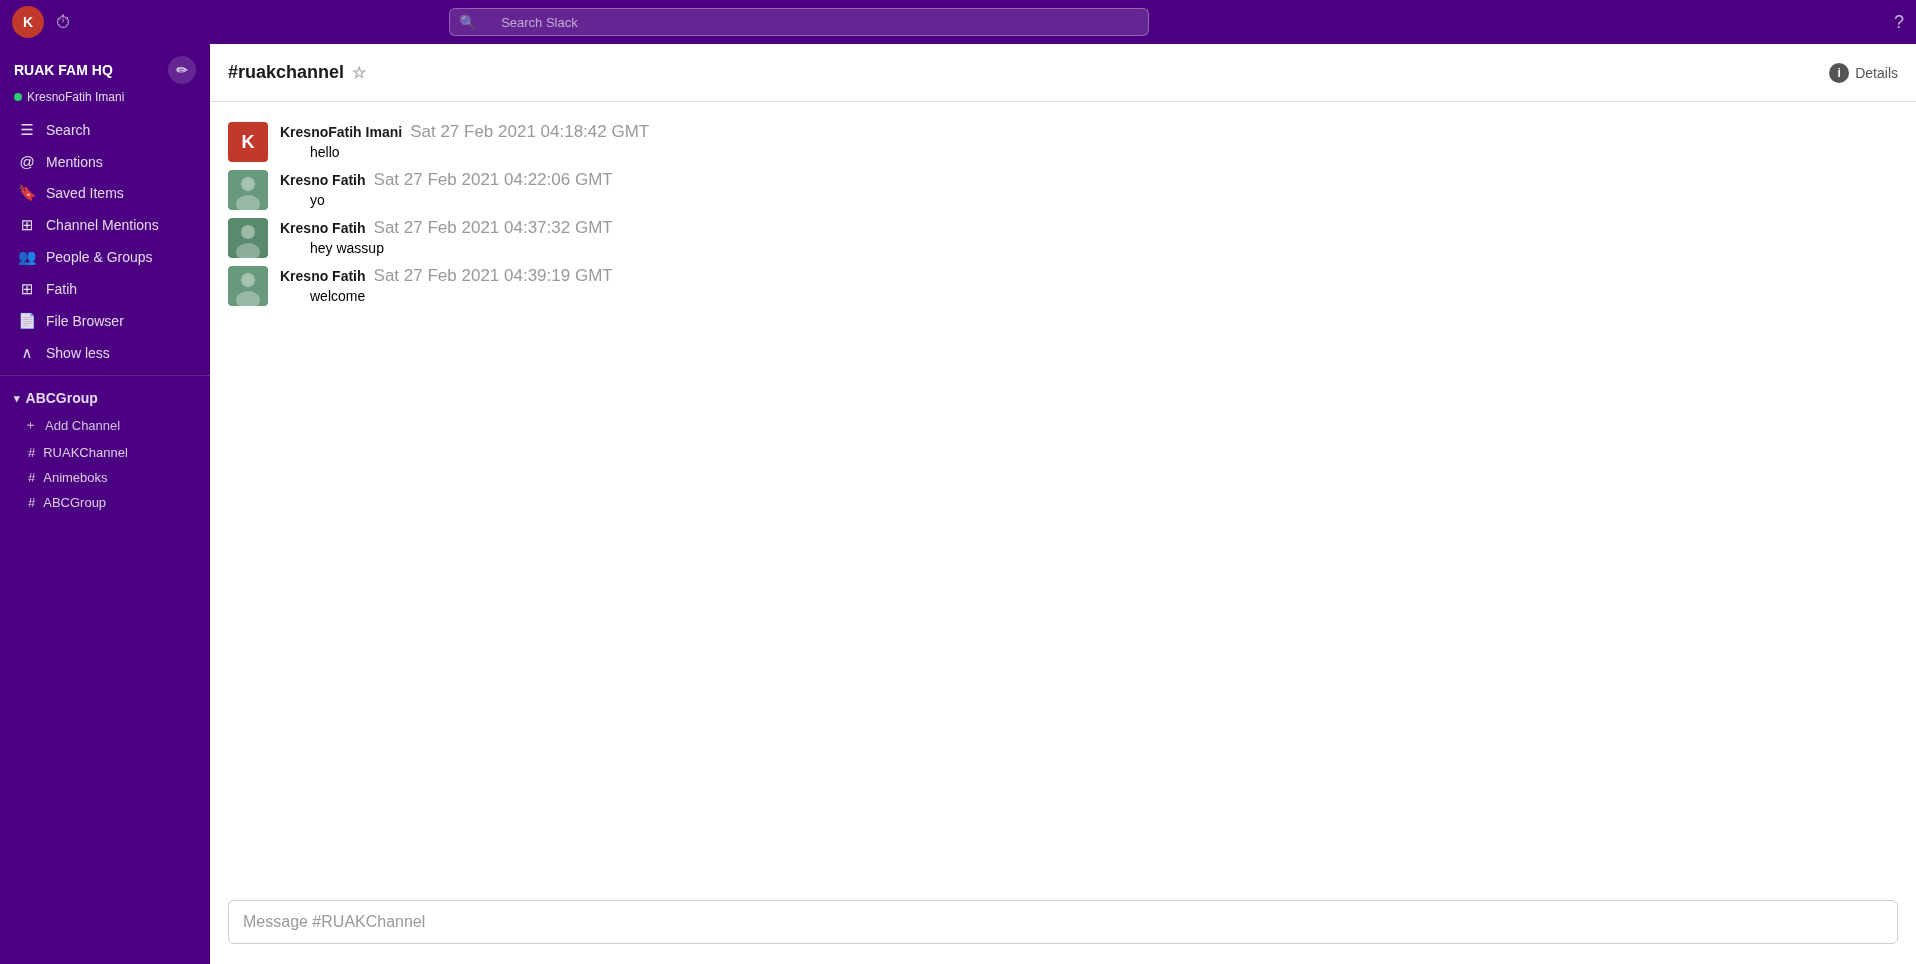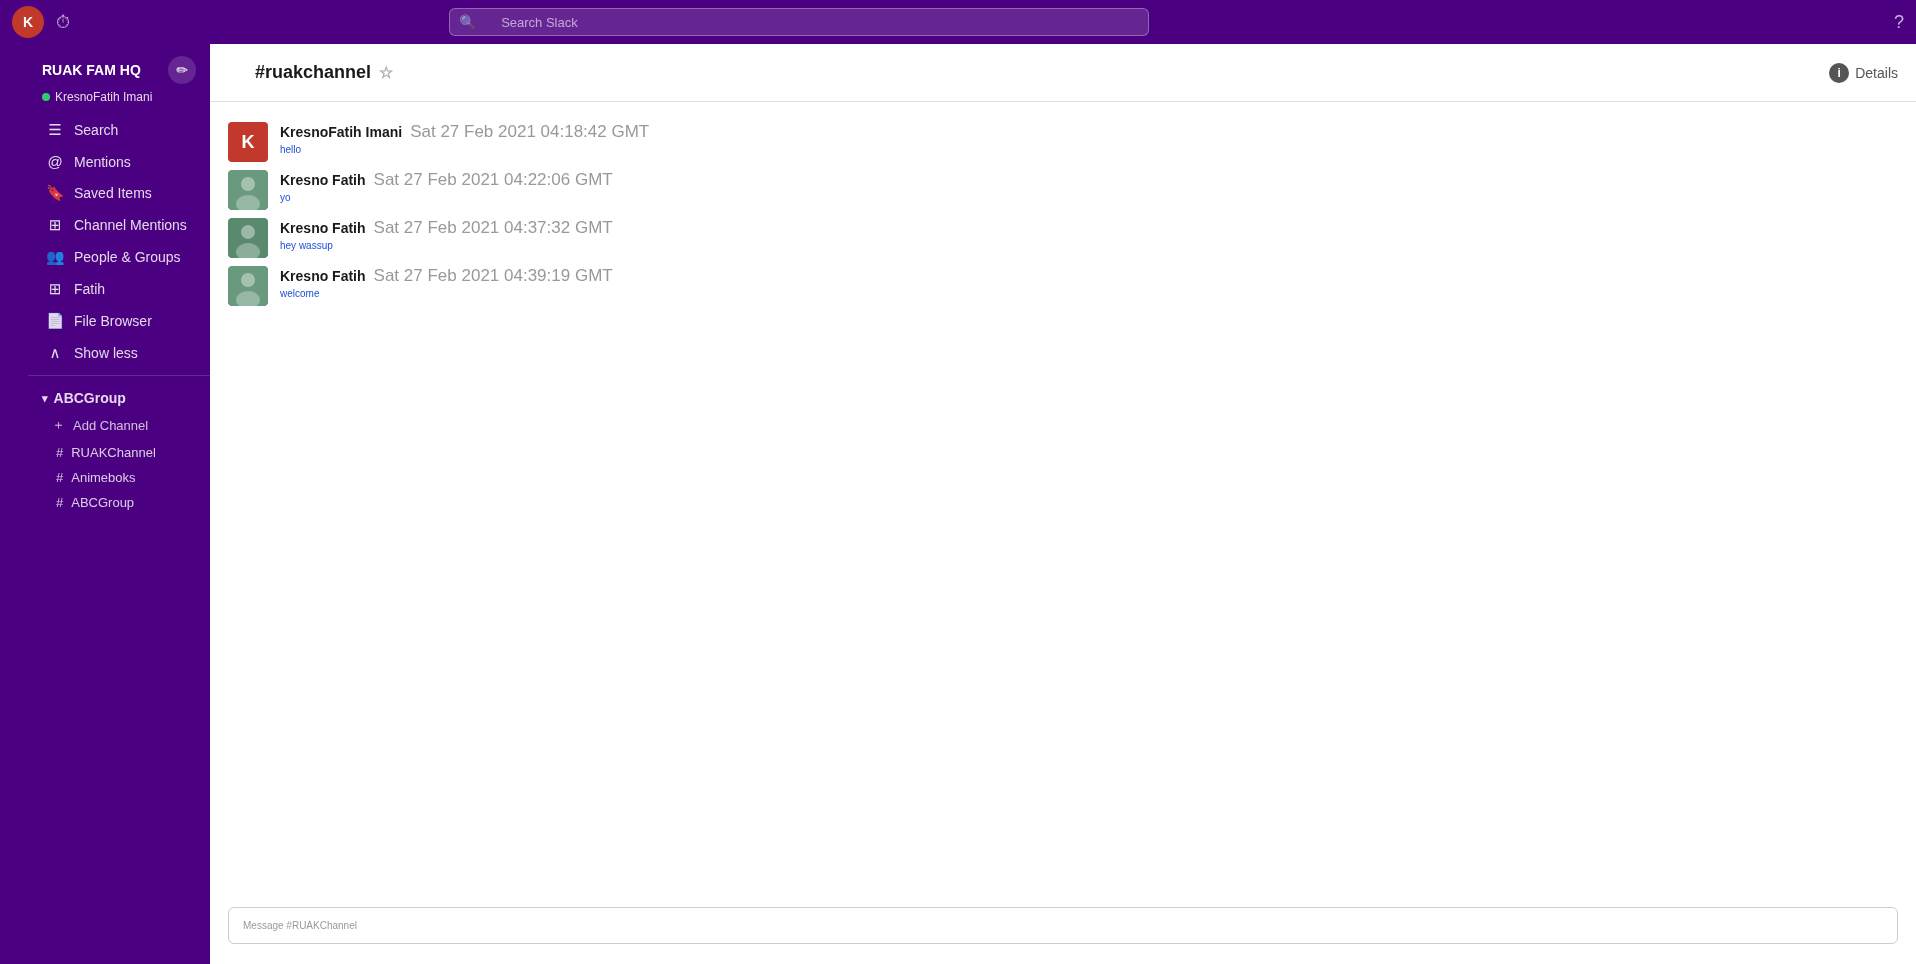--- a/index.html
+++ b/index.html
@@ -47,21 +47,20 @@
 
     
     .sidebar {
       width: 210px;
       background: #4a0080;
       color: white;
       display: flex;
       flex-direction: column;
       flex-shrink: 0;
       overflow-y: auto;
-      padding-left: 28px;
     }
     .sidebar-header {
       padding: 12px 14px 6px;
       display: flex; align-items: center; justify-content: space-between;
     }
     .sidebar-workspace {
       font-weight: 700; font-size: 14px; color: white;
     }
     .sidebar-user {
       font-size: 12px; color: rgba(255,255,255,0.85);
@@ -128,21 +127,21 @@
     }
     .content-header {
       height: 58px;
       border-bottom: 1px solid #e0e0e0;
       display: flex; align-items: center; padding: 0 18px;
       justify-content: space-between;
       flex-shrink: 0;
     }
     .channel-title {
       font-weight: 700; font-size: 18px; color: #1a1a1a;
-      display: flex; align-items: center; gap: 8px; margin-left: 27px;
+      display: flex; align-items: center; gap: 8px;
     }
     .channel-star { color: #aaa; font-size: 16px; cursor: pointer; }
     .header-details {
       display: flex; align-items: center; gap: 6px;
       color: #555; font-size: 14px; cursor: pointer;
     }
     .header-details .info-icon {
       width: 20px; height: 20px; border-radius: 50%;
       background: #555; color: white;
       display: flex; align-items: center; justify-content: center;
@@ -164,31 +163,31 @@
     }
     .message-avatar.k-avatar {
       background: #c0392b; color: white; font-weight: 700; font-size: 18px;
     }
     .message-body {}
     .message-meta {
       display: flex; align-items: baseline; gap: 8px; margin-bottom: 2px;
     }
     .message-author { font-weight: 700; font-size: 14px; color: #1a1a1a; }
     .message-time { font-size: 17px; color: #999; }
-    .message-text { font-size: 10px; color: #1d4ed8; }
+    .message-text { font-size: 14px; color: #000000; margin-left: 30px; }
 
     
     .message-input-area {
       padding: 12px 18px 20px;
       flex-shrink: 0;
     }
     .message-input-box {
       border: 1px solid #ccc; border-radius: 6px;
       padding: 12px 14px;
-      font-size: 10px; color: #333;
+      font-size: 16px; color: #333;
       width: 100%;
       outline: none;
     }
     .message-input-box::placeholder { color: #999; }
 
     
     .kresno-avatar {
       background: linear-gradient(135deg, #7a9e7e, #4a7a6e);
       width: 40px; height: 40px; border-radius: 4px;
       display: flex; align-items: center; justify-content: center;

